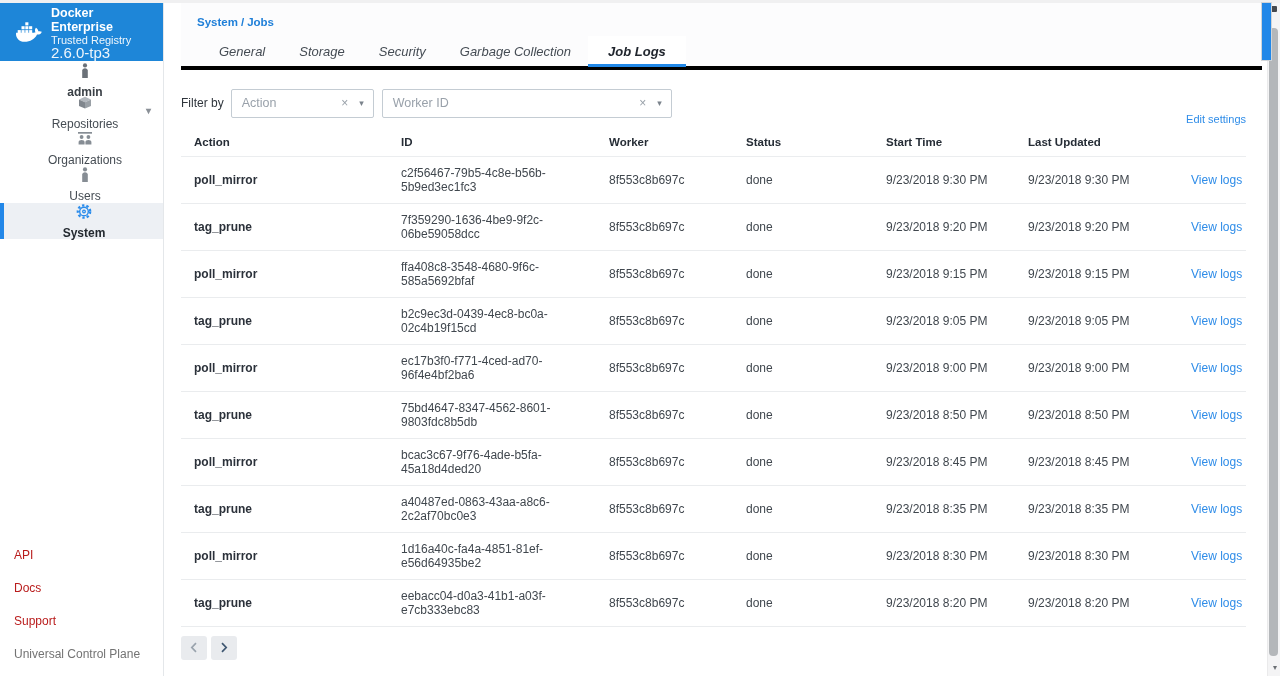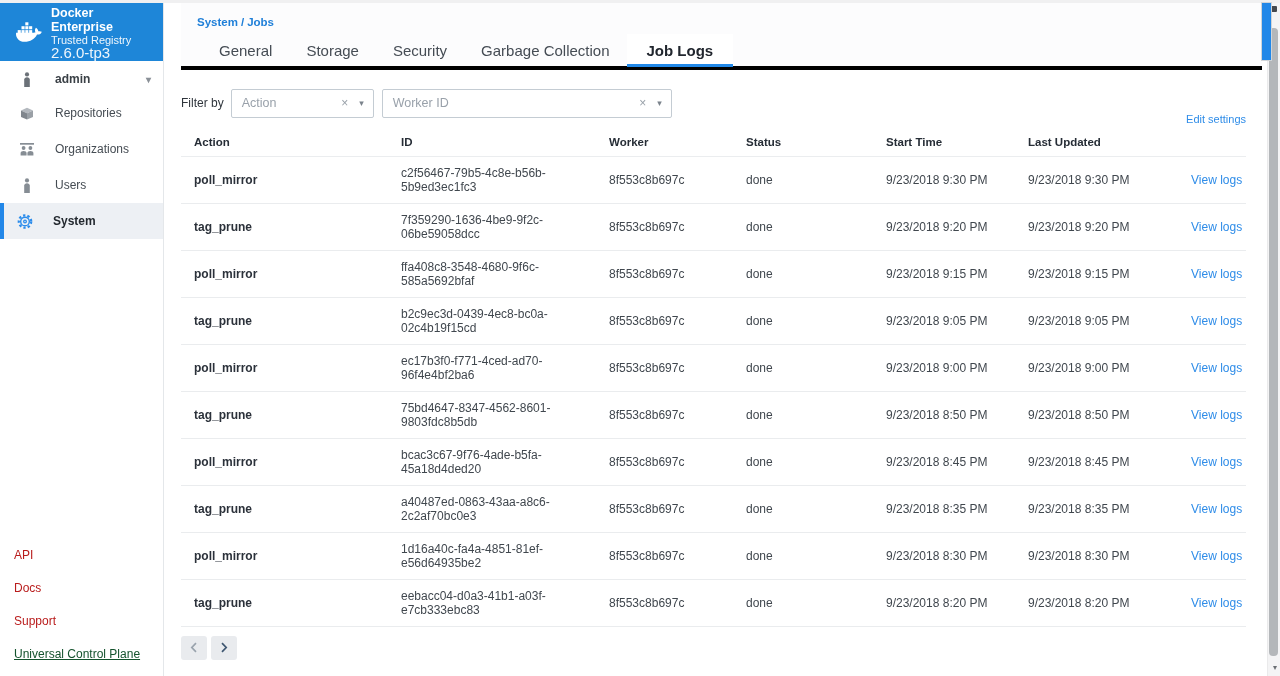--- a/index.html
+++ b/index.html
@@ -10,40 +10,40 @@
     font-size:12px;
   }
   .top-strip { position:absolute; top:0; left:0; width:1280px; height:3px; background:#f0f0f1; z-index:5; }
 
   
   .sidebar { position:absolute; left:0; top:3px; bottom:0; width:164px; background:#fff; border-right:1px solid #e4e7ea; z-index:2; }
   .logo-block { height:58px; background:#1e86d8; color:#fff; display:flex; align-items:center; padding:0 12px 0 16px; gap:9px; }
   .logo-text .t1 { font-size:12.5px; font-weight:bold; line-height:14px; }
   .logo-text .t2 { font-size:11px; opacity:.92; line-height:13px; }
   .logo-text .t3 { font-size:15px; opacity:.92; line-height:12px; }
-  .side-row { height:32px; display:flex; align-items:center; padding:0 12px 0 19px; gap:20px; cursor:pointer; color:#454c53; }
+  .side-row { height:32px; display:flex; align-items:center; padding:0 12px 0 19px; gap:6px; cursor:pointer; color:#454c53;flex-direction:column; }
   .side-row .ic { width:16px; display:flex; justify-content:center; color:#8a9097; flex:0 0 16px; }
   .user-row { height:32px; margin-top:2px; font-weight:bold; color:#3a4046; }
   .user-row .caret { margin-left:auto; color:#8a9097; font-size:10px; }
   .nav-item { height:36px; }
   .nav-item.muted-label { color:#9aa2ab; }
   .nav-item.active { background:#edf0f4; border-left:4px solid #2287e8; padding-left:13px; font-weight:bold; color:#23292f; }
   .nav-item.active .ic { color:#2b8ceb; }
   .sidebar-footer { position:absolute; left:0; right:0; bottom:12px; display:flex; flex-direction:column; gap:13px; padding-left:14px; }
   .sidebar-footer .f-item { color:#b91c1c; font-size:12px; cursor:pointer; line-height:20px; }
-  .sidebar-footer .f-item.link { color:#14532d;text-decoration:underline; }
+  .sidebar-footer .f-item.link { color:#737373; }
 
   
   .main { position:absolute; left:165px; top:3px; right:18px; bottom:0; background:#fff; }
   .band { position:relative; height:67px; background:#fcfcfd; border-bottom:4px solid #000000;margin-left:16px; }
   .breadcrumb { position:absolute; top:13px; left:16px; font-size:11.5px; font-weight:bold; color:#1f7fd8; }
   .breadcrumb span { cursor:pointer; }
   .breadcrumb .sep { margin:0 3px; cursor:default; }
   .tabs { position:absolute; bottom:-1px; left:21px; display:flex; }
-  .tab { padding:8px 17px 7px; font-size:15px; color:#454c54; cursor:pointer; }
+  .tab { padding:8px 17px 7px; font-size:13px; color:#454c54; cursor:pointer;font-style:italic; }
   .tab.active { background:#ffffff; border-bottom:3px solid #2188e8; font-weight:bold; color:#21262e; padding:8px 20px 5px; }
 
   .filter-row { display:flex; align-items:center; margin:18px 16px 0 16px; height:30px; }
   .filter-label { font-size:12px; color:#2f353c; margin-right:7px; }
   .select { height:29px; border:1px solid #c4ccd3; border-radius:2px; background:#fff; display:flex; align-items:center; padding:0 9px 0 10px; cursor:pointer; }
   .select .ph { color:#99a1aa; font-size:12.5px; flex:1; }
   .select .clear { color:#99a1a9; font-size:12px; margin-right:11px; }
   .select .caret { color:#7b838c; font-size:9px; }
   .select.sel-action { width:143px; margin-right:8px; }
   .select.sel-worker { width:290px; }

